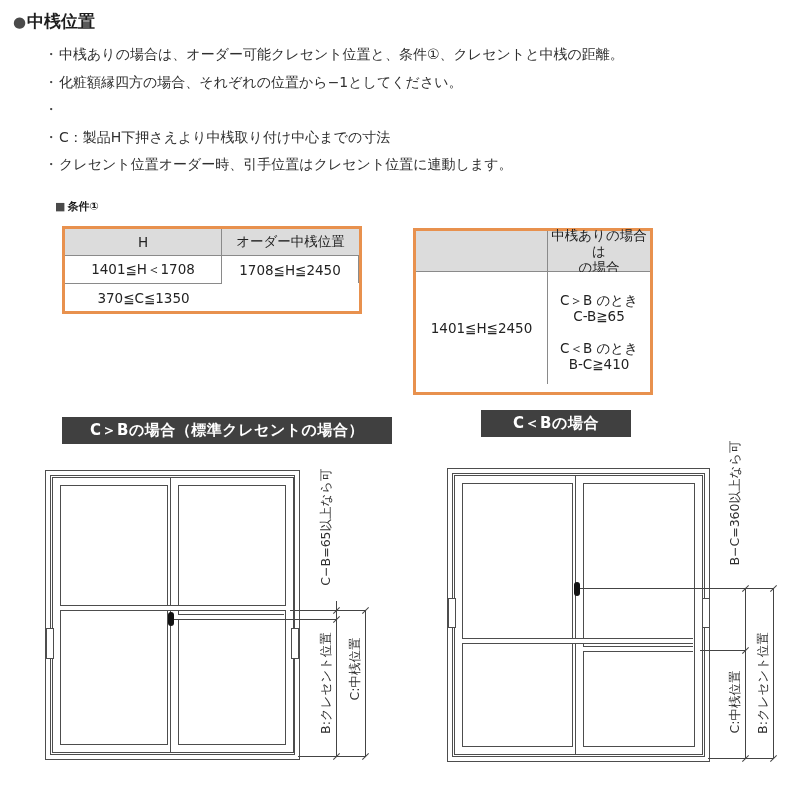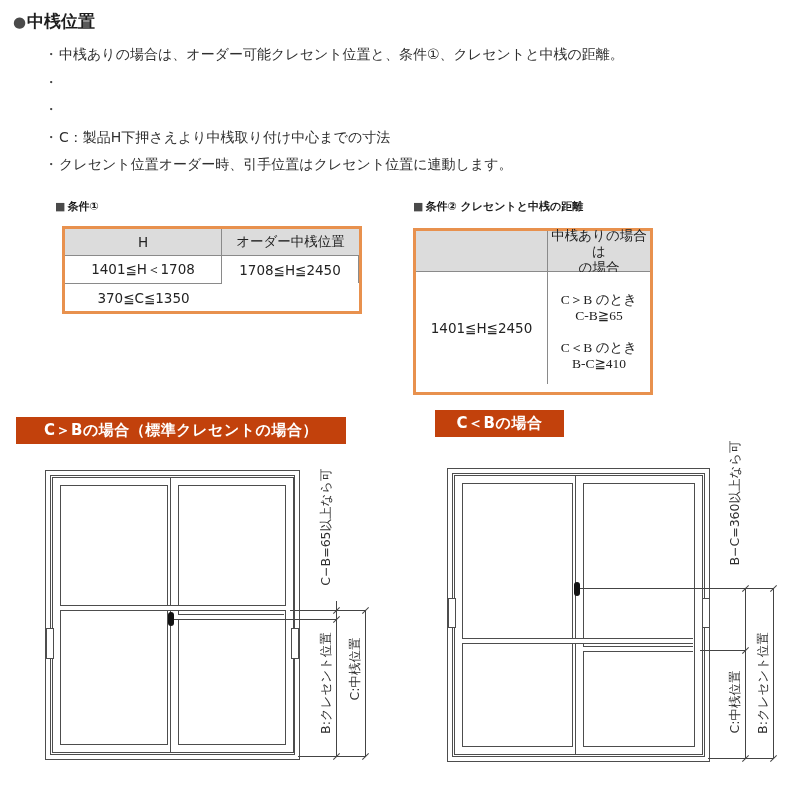--- a/index.html
+++ b/index.html
@@ -29,22 +29,22 @@
     display:flex; align-items:center; justify-content:center; text-align:center;
     font-size:13.5px; color:#222; background:#fff;
   }
   .cell.hdr { background:#dcdcdc; }
   .cell.bR { border-right:1px solid #8a8a8a; }
   .cell.bB { border-bottom:1px solid #8a8a8a; }
   .cell .stack div { line-height:16px; }
 
   
   .barTitle {
-    background:#c2410c; color:#ffffff; font-weight:bold; font-size:15px;
-    display:flex; align-items:center; justify-content:center; letter-spacing:0.5px;
+    background:#404040; color:#ffffff; font-weight:bold; font-size:15px;
+    display:flex; align-items:center; justify-content:center; letter-spacing:0.5px;margin-left:46px;
   }
   .rect { position:absolute; border:1px solid #4d4d4d; background:#ffffff; }
   .rect.noFill { background:transparent; }
   .band { position:absolute; border-top:1px solid #4d4d4d; border-bottom:1px solid #4d4d4d; background:#fff; }
   .crescent { position:absolute; width:6px; height:14px; background:#121212; border-radius:3px; }
   .handle { position:absolute; border:1px solid #4d4d4d; background:#fff; }
   .dline { position:absolute; background:#444; }
   .tick { position:absolute; width:9px; height:1px; background:#444; transform:rotate(-45deg); }
   .vlabel {
     position:absolute; white-space:nowrap; text-align:center;
@@ -61,20 +61,21 @@
     <span class="mark">●</span><span>中桟位置</span>
   </div>
 
   <div class="abs notes">
     <div class="note">
       <span class="mark">・</span>
       <span>中桟ありの場合は、オーダー可能クレセント位置と、条件①、クレセントと中桟の距離。</span>
     </div>
     <div class="note">
       <span class="mark">・</span>
+      <span>化粧額縁四方の場合、それぞれの位置から−1としてください。</span>
     </div>
     <div class="note">
       <span class="mark">・</span>
     </div>
     <div class="note">
       <span class="mark">・</span>
       <span>C：製品H下押さえより中桟取り付け中心までの寸法</span>
     </div>
     <div class="note">
       <span class="mark">・</span>
@@ -87,45 +88,42 @@
   </div>
 
   <div class="abs otable grid1" style="left:62px; top:226px;">
     <div class="cell hdr bR bB" style="height:26px;">H</div>
     <div class="cell hdr bB" style="height:26px;">オーダー中桟位置</div>
     <div class="cell bR bB" style="height:27px;">1401≦H＜1708</div>
     <div class="cell bR" style="height:27px;">1708≦H≦2450</div>
     <div class="cell" style="height:27px;">370≦C≦1350</div>
   </div>
 
-  <div class="abs cond-heading" style="left:413px; top:199px;">
-    <span class="mark">■</span><span>条件② クレセントと中桟の距離</span>
-  </div>
 
   <div class="abs otable grid2" style="left:413px; top:228px;">
     <div class="cell hdr bR bB" style="height:40px;"></div>
     <div class="cell hdr bB" style="height:40px;">
       <div class="stack">
         <div>中桟ありの場合は</div>
         <div>の場合</div>
       </div>
     </div>
     <div class="cell bR" style="height:112px;">1401≦H≦2450</div>
-    <div class="cell" style="height:120px;font-family:Liberation Serif, serif;">
+    <div class="cell" style="height:120px;">
       <div class="stack">
         <div>C＞B のとき</div>
         <div>C-B≧65</div>
         <div style="margin-top:16px;">C＜B のとき</div>
         <div>B-C≧410</div>
       </div>
     </div>
   </div>
 
   <div class="abs barTitle" style="left:16px; top:417px; width:330px; height:27px;">C＞Bの場合（標準クレセントの場合）</div>
-  <div class="abs barTitle" style="left:435px; top:410px; width:129px; height:27px;">C＜Bの場合</div>
+  <div class="abs barTitle" style="left:435px; top:410px; width:150px; height:27px;">C＜Bの場合</div>
 
   <div>
 
     <div class="rect noFill" style="left:45px; top:470px; width:253px; height:288px;"></div>
     <div class="rect noFill" style="left:50px; top:475px; width:243px; height:278px;"></div>
 
     <div class="rect" style="left:52px; top:477px; width:122px; height:274px;"></div>
     <div class="rect" style="left:170px; top:477px; width:122px; height:274px;"></div>
 
     <div class="rect noFill" style="left:60px; top:485px; width:106px; height:258px;"></div>

